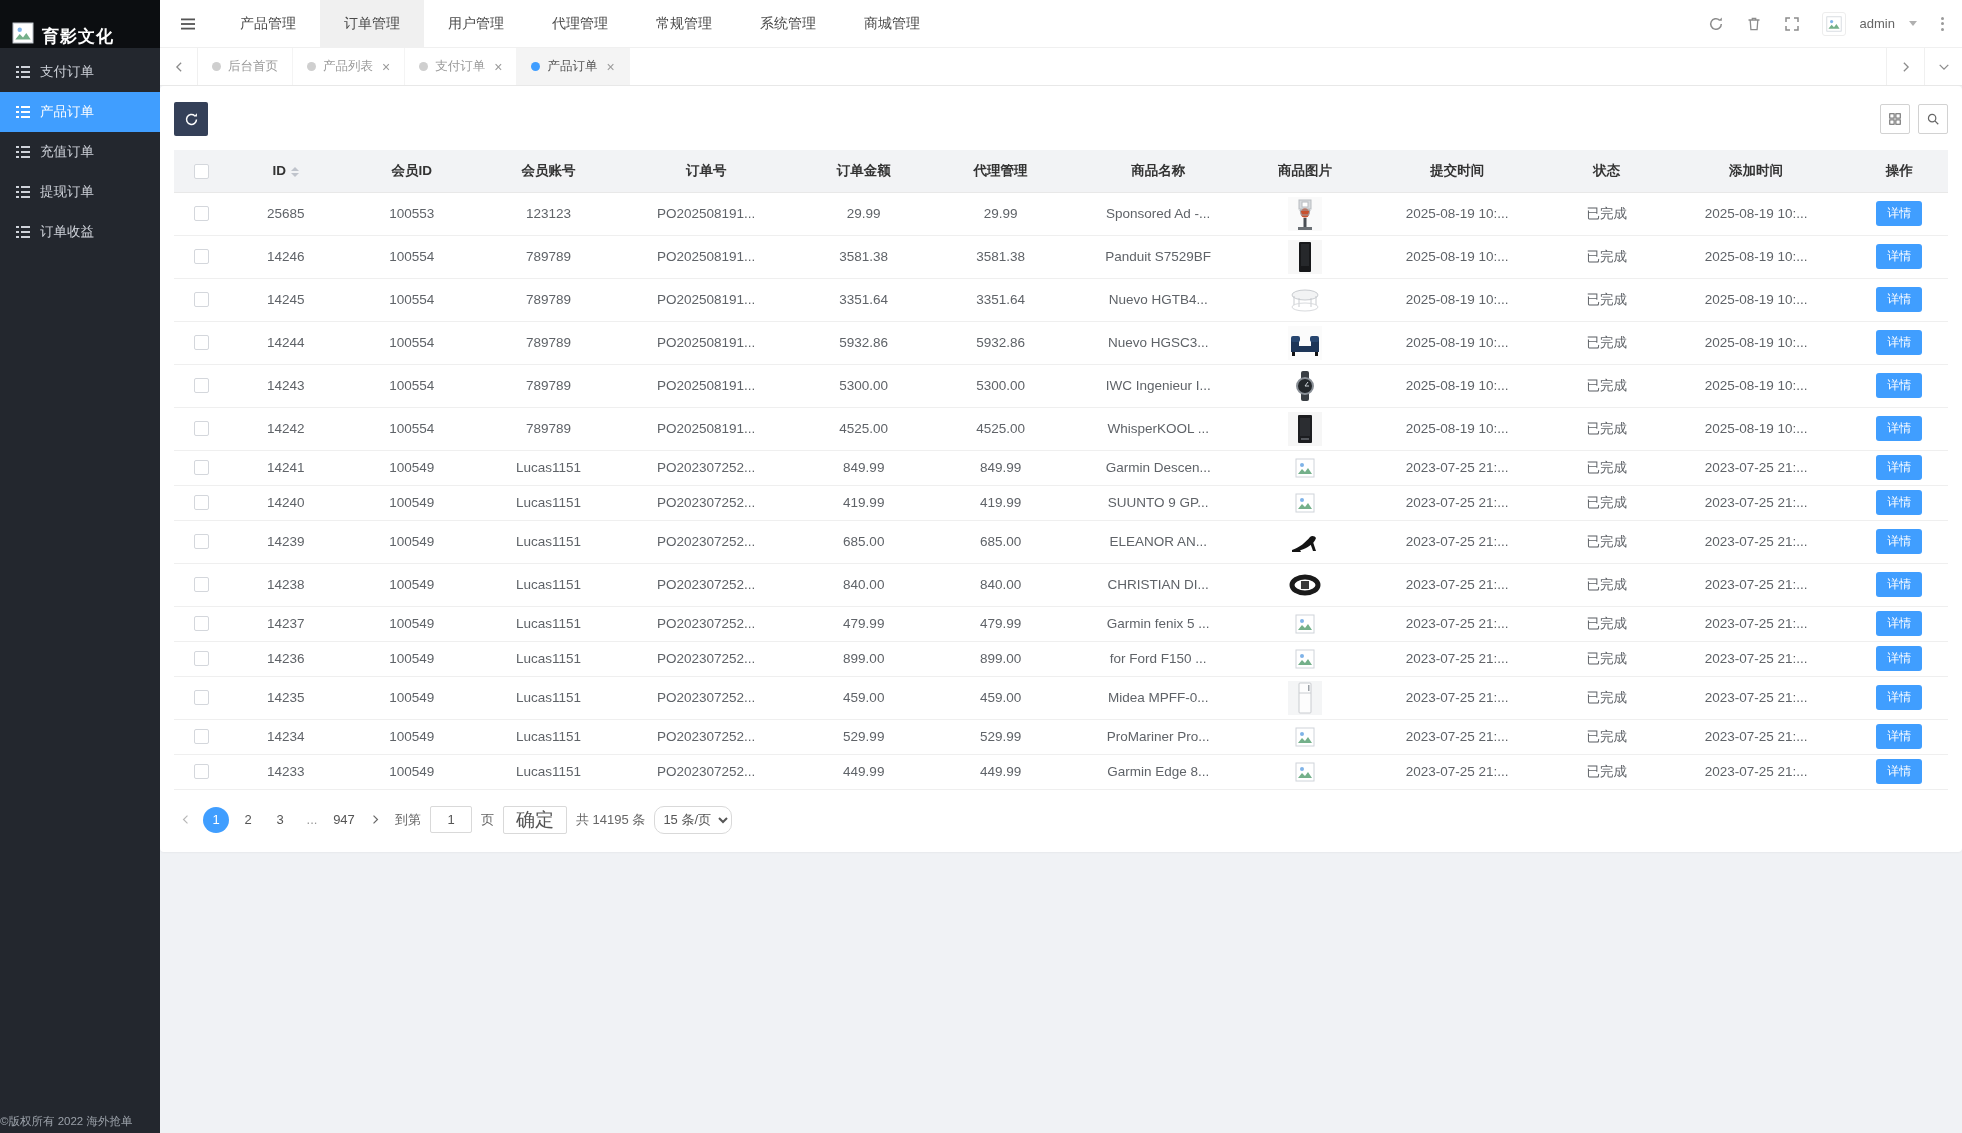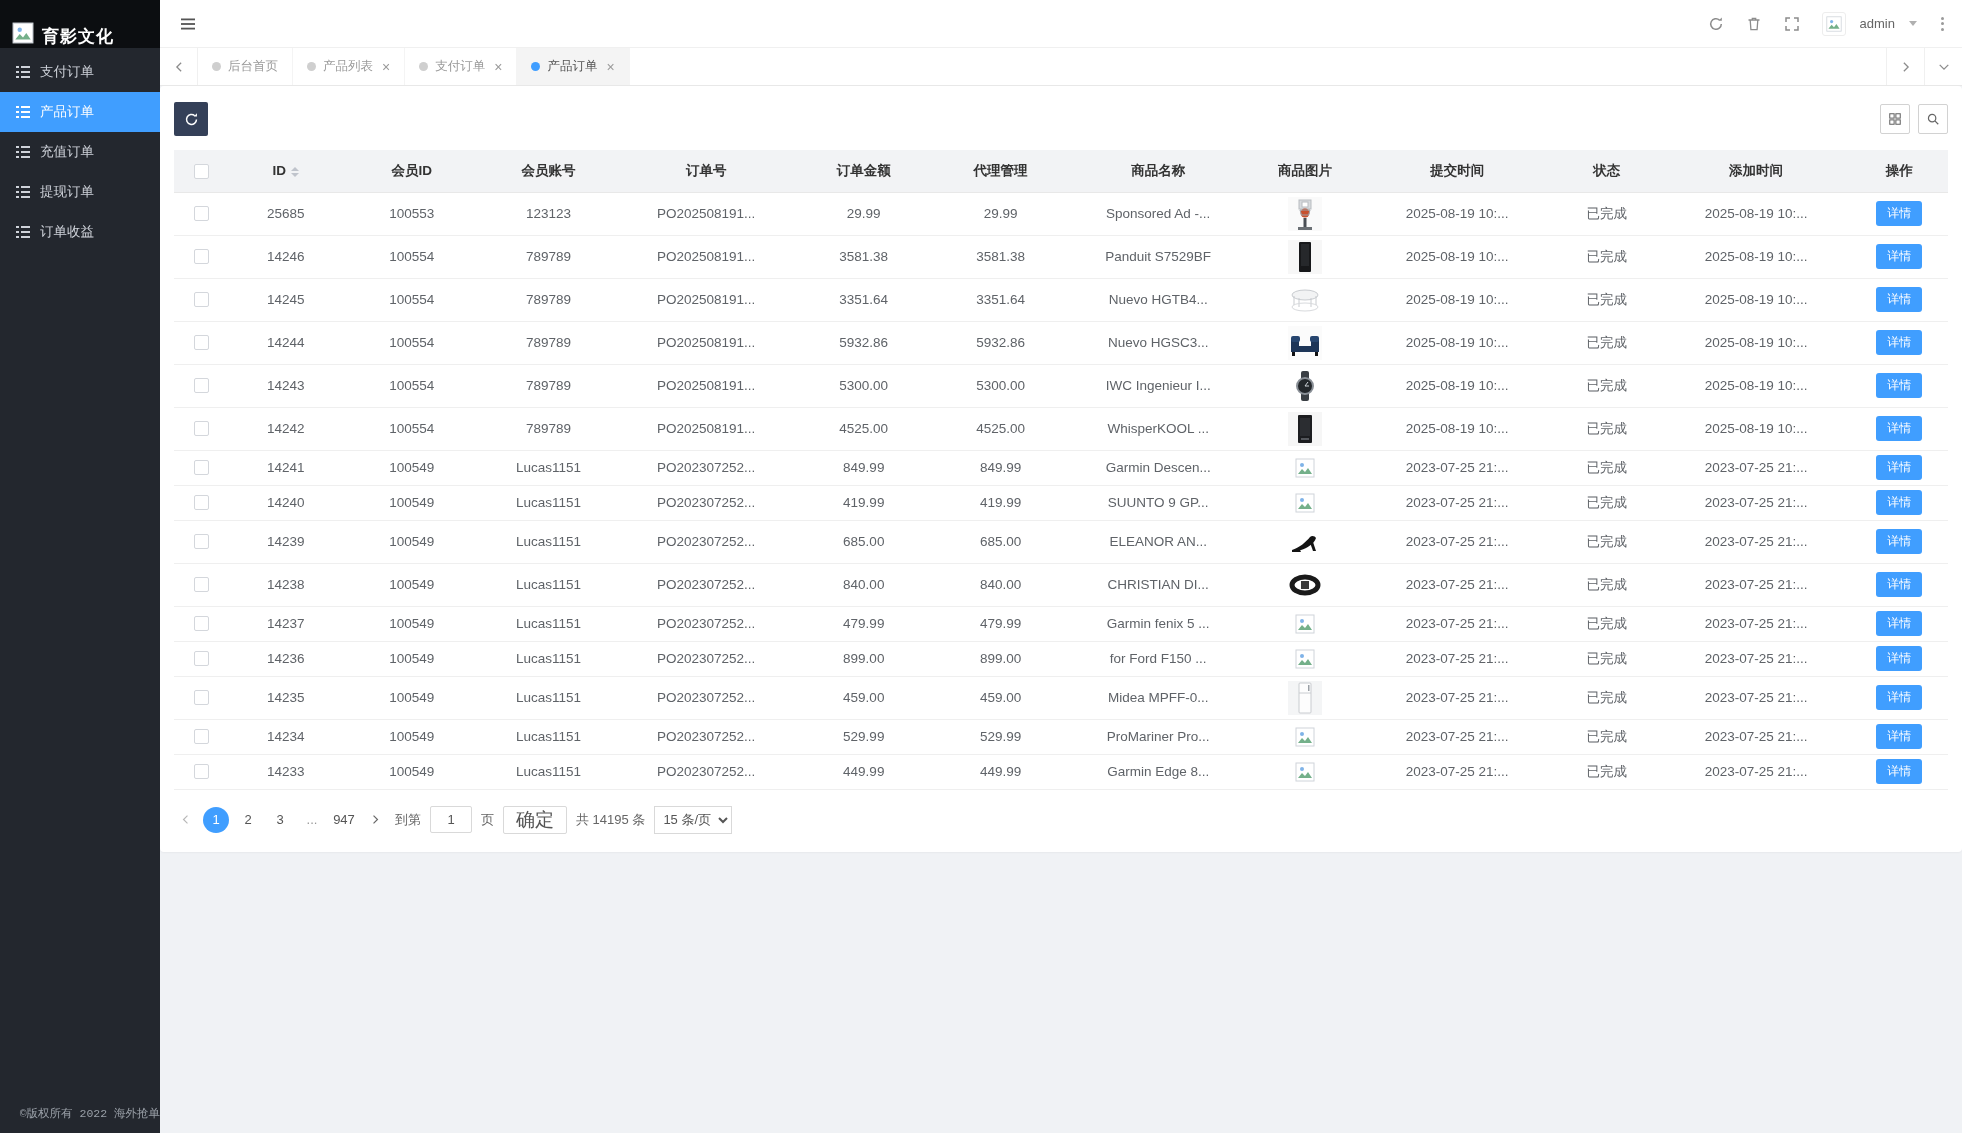--- a/index.html
+++ b/index.html
@@ -10,22 +10,22 @@
 
   
   .sidebar { position: relative; width: 160px; height: 100%; background: #23272e; flex: 0 0 160px; }
   .logo { height: 48px; display: flex; align-items: flex-end; gap: 8px; padding-left: 12px; background: #0c0e11; }
   .logo-text { color: #fff; font-size: 17px; font-weight: bold; letter-spacing: 1px; }
   .side-menu { padding-top: 4px; }
   .side-item { height: 40px; display: flex; align-items: center; gap: 10px; padding-left: 16px;
                color: #cfd3da; font-size: 13.5px; cursor: pointer; }
   .side-item .mi { display: inline-flex; width: 14px; height: 14px; color: inherit; }
   .side-item.active { background: #409eff; color: #fff; }
-  .side-footer { position: absolute; bottom: 12px; width: 100%; text-align: right;
-                 color: #9aa0a8; font-size: 11.5px; font-family: Liberation Mono, monospace; }
+  .side-footer { position: absolute; bottom: 4px; width: 100%; text-align: left;
+                 color: #9aa0a8; font-size: 11.5px; }
 
   
   .right-col { flex: 1; display: flex; flex-direction: column; height: 100%; min-width: 0; }
 
   
   .topbar { height: 48px; background: #fff; border-bottom: 1px solid #f0f0f0; display: flex; align-items: center; }
   .hamburger { width: 56px; display: flex; justify-content: center; color: #555; cursor: pointer; }
   .top-nav { display: flex; height: 100%; }
   .nav-item { height: 100%; display: flex; align-items: center; padding: 0 24px; font-size: 14px;
               color: #4a4a4a; cursor: pointer; }
@@ -87,21 +87,21 @@
               color: #b8b8b8; cursor: pointer; }
   .pages { display: flex; align-items: center; gap: 6px; }
   .pg-num { min-width: 26px; height: 26px; line-height: 26px; text-align: center; cursor: pointer; color: #555; }
   .pg-num.active { background: #409eff; color: #fff; border-radius: 50%; width: 26px; min-width: 26px; }
   .pg-num.dots { color: #999; cursor: default; }
   .pg-text { margin: 0 2px; }
   .pg-input { width: 42px; height: 27px; border: 1px solid #d9d9d9; border-radius: 2px; text-align: center;
               font-size: 13px; color: #555; font-family: inherit; }
   .pg-confirm { height: 28px; padding: 0 12px; border: 1px solid #d9d9d9; background: #fff; border-radius: 2px;
                 color: #555; font-size: 19px; cursor: pointer; font-family: inherit; }
-  .pg-size { height: 28px; border: 1px solid #d9d9d9; border-radius: 0; background: #fff; color: #555;
+  .pg-size { height: 28px; border: 1px solid #d9d9d9; border-radius: 10px; background: #fff; color: #555;
              font-size: 13px; padding: 0 4px; font-family: inherit; }
 </style>
 </head>
 <body>
 
 <div class="app">
 
   <aside class="sidebar">
     <div class="logo">
       <span>
@@ -198,20 +198,29 @@
     <header class="topbar">
       <span class="hamburger">
         <svg width="16" height="16" viewBox="0 0 16 16">
             <g fill="#555">
               <rect x="1" y="2.5" width="14" height="1.8"></rect>
               <rect x="1" y="7.1" width="14" height="1.8"></rect>
               <rect x="1" y="11.7" width="14" height="1.8"></rect>
             </g>
           </svg>
       </span>
+      <nav class="top-nav">
+          <div class="nav-item">产品管理</div>
+          <div class="nav-item active">订单管理</div>
+          <div class="nav-item">用户管理</div>
+          <div class="nav-item">代理管理</div>
+          <div class="nav-item">常规管理</div>
+          <div class="nav-item">系统管理</div>
+          <div class="nav-item">商城管理</div>
+        </nav>
       <div class="top-actions">
         <span class="ticon">
           <svg viewBox="0 0 16 16">
               <path d="M13.3 8a5.3 5.3 0 1 1-1.8-4" fill="none" stroke="currentColor" stroke-width="1.5"></path>
               <path d="M13.8 1.4v3.4h-3.4z" fill="currentColor"></path>
             </svg>
         </span>
         <span class="ticon">
           <svg viewBox="0 0 16 16">
               <path d="M2.5 4h11M6.3 4V2.4h3.4V4M4.2 4l.7 9.6h6.2L11.8 4" fill="none" stroke="currentColor" stroke-width="1.3"></path>

